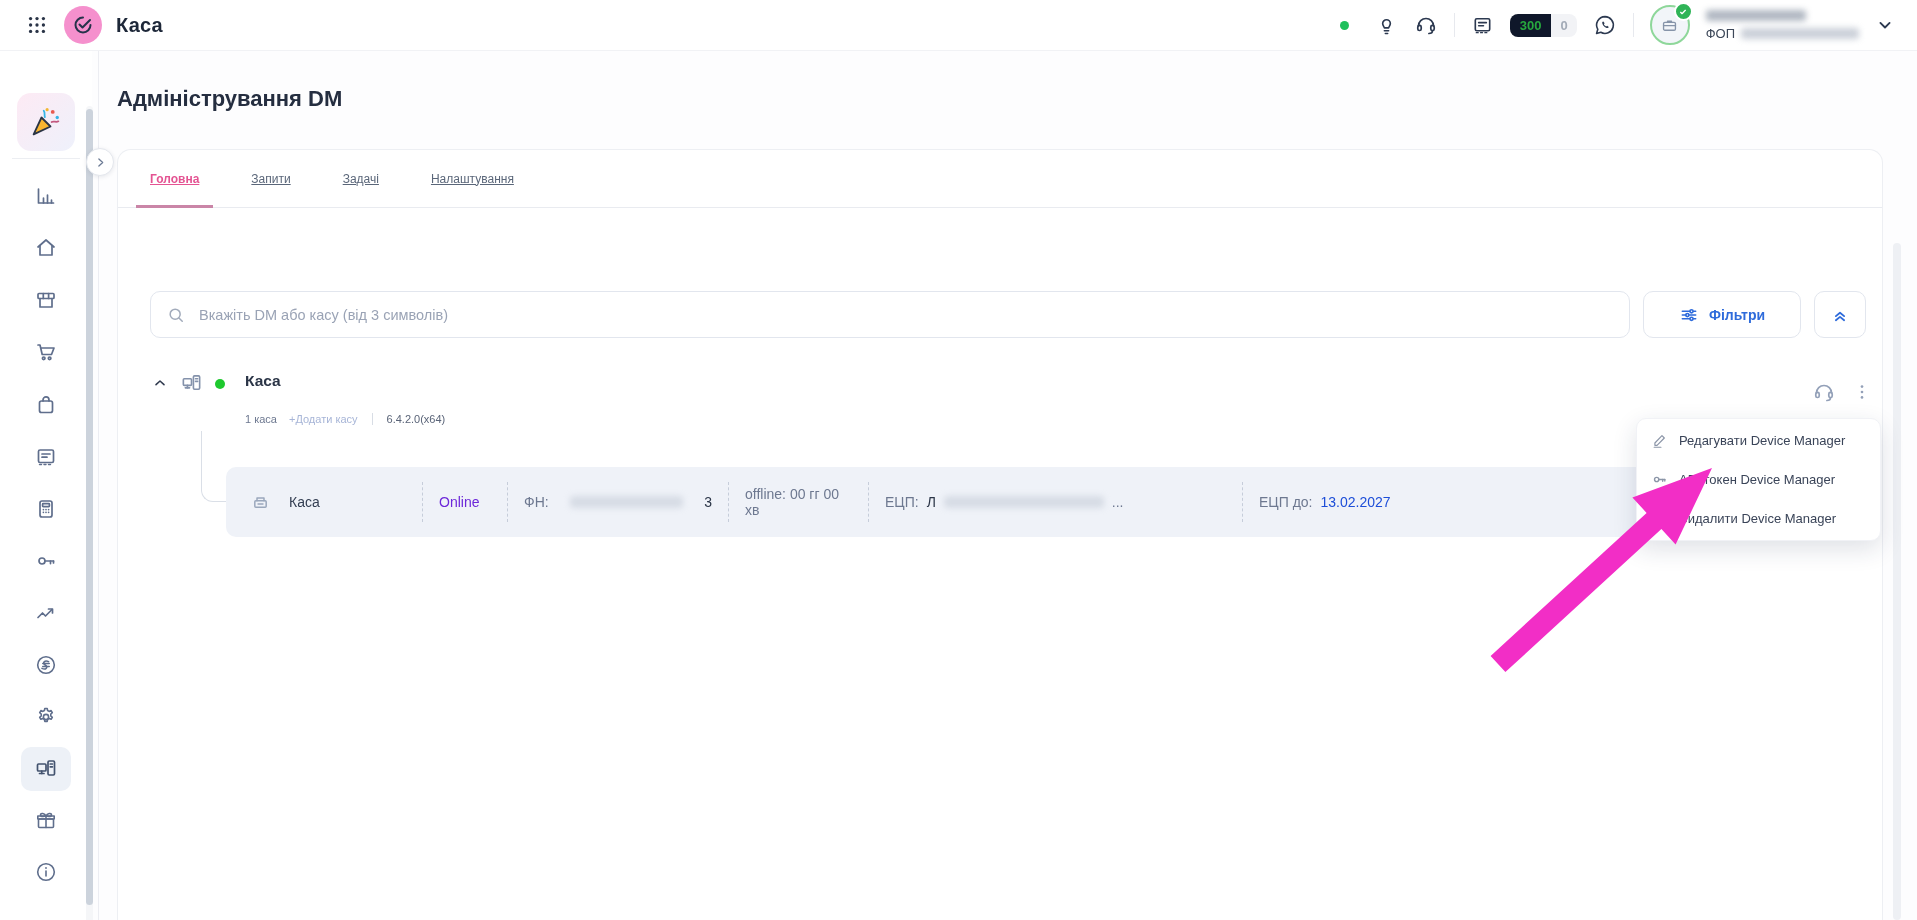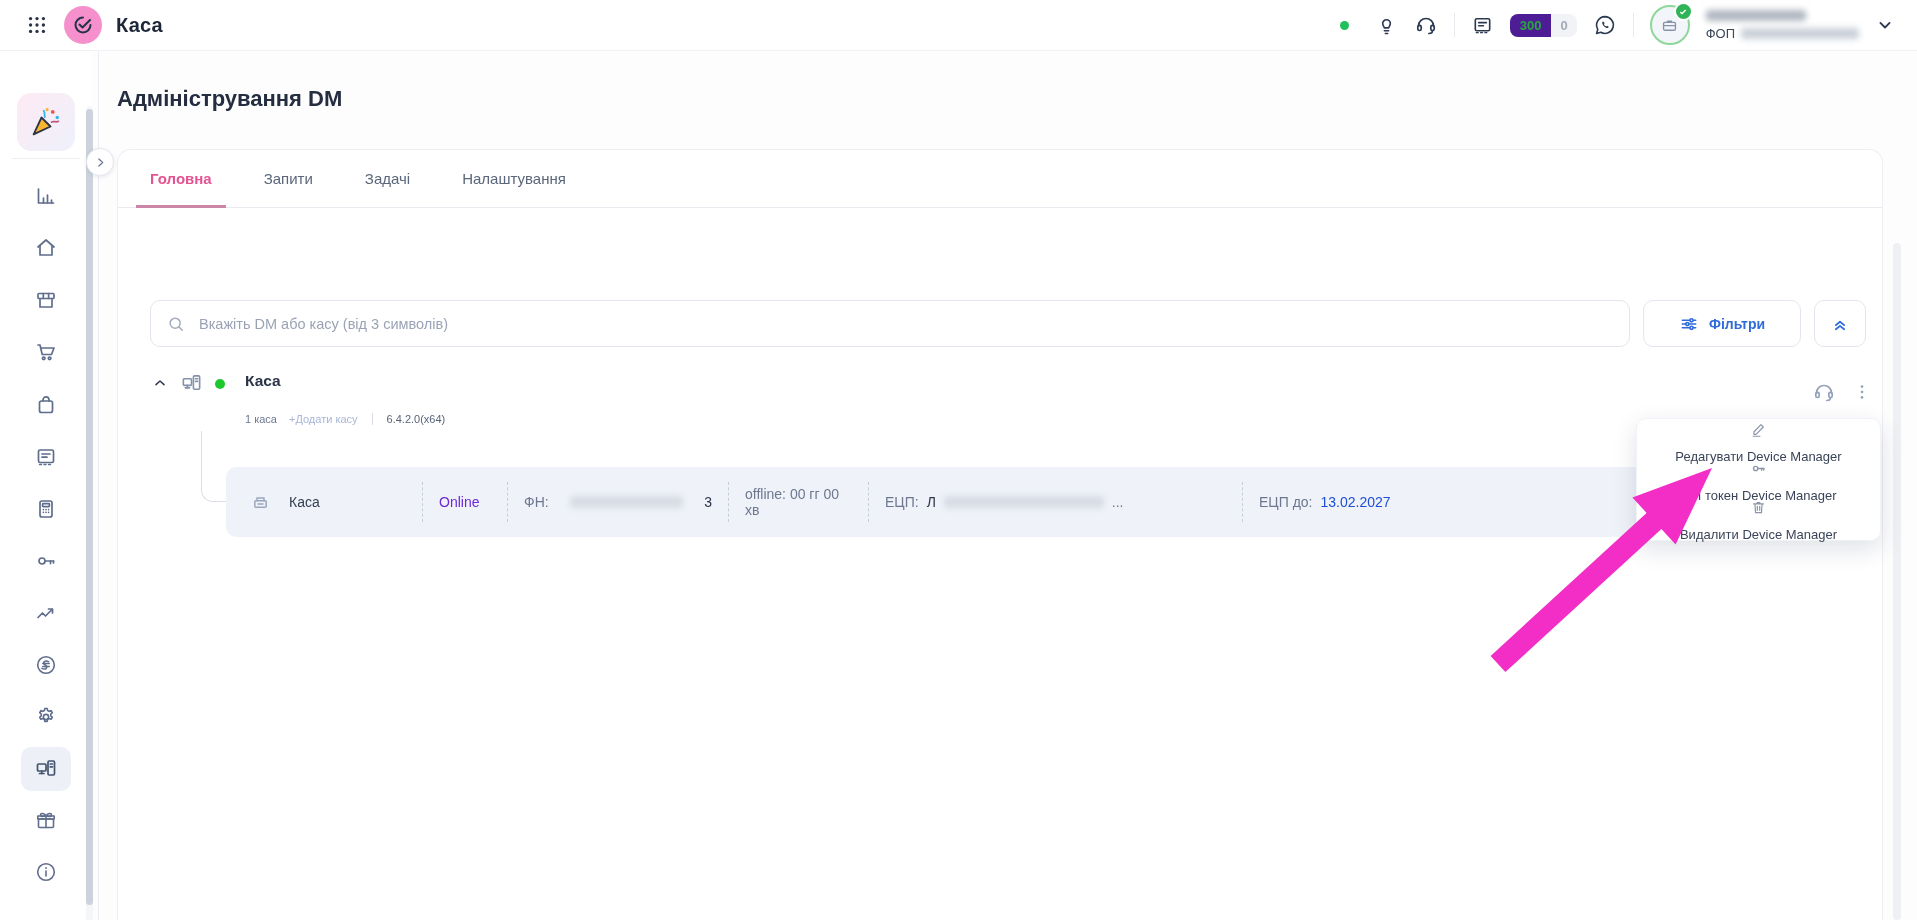--- a/index.html
+++ b/index.html
@@ -10,21 +10,21 @@
   .topbar{position:absolute;left:0;top:0;width:1917px;height:50px;background:#fff;border-bottom:1px solid #f1f2f5;z-index:10;display:flex;align-items:center;}
   .tb-left{display:flex;align-items:center;gap:14px;padding-left:24px;}
   .grid-btn{width:26px;height:26px;display:flex;align-items:center;justify-content:center;color:#2a3447;cursor:pointer;}
   .logo-circle{width:38px;height:38px;border-radius:50%;background:#f590cd;display:flex;align-items:center;justify-content:center;color:#26324a;}
   .app-title{font-size:20px;font-weight:700;color:#1d2738;letter-spacing:.2px;}
   .tb-right{position:absolute;right:22px;top:0;height:50px;display:flex;align-items:center;gap:16px;}
   .status-dot{width:9px;height:9px;border-radius:50%;background:#1fc05c;margin-right:10px;}
   .tb-icon{color:#2c3950;display:flex;align-items:center;justify-content:center;cursor:pointer;}
   .tb-div{width:1px;height:24px;background:#e7e9ee;}
   .pillset{display:flex;align-items:center;}
-  .pill-green{background:#4c1d95;color:#27a83e;font-weight:700;font-size:13px;padding:4px 10px;border-radius:8px 0 0 8px;}
+  .pill-green{background:#0f172a;color:#27a83e;font-weight:700;font-size:13px;padding:4px 10px;border-radius:8px 0 0 8px;}
   .pill-gray{background:#f2f3f6;color:#a2aab6;font-weight:600;font-size:13px;padding:4px 9px;border-radius:0 8px 8px 0;}
   .avatar-wrap{position:relative;width:40px;height:40px;}
   .avatar{width:36px;height:36px;border-radius:50%;background:#f2f5f9;border:2px solid #8ed79a;display:flex;align-items:center;justify-content:center;color:#8694a9;}
   .avatar-badge{position:absolute;top:-3px;right:-3px;width:15px;height:15px;border-radius:50%;background:#2fb457;border:2px solid #fff;display:flex;align-items:center;justify-content:center;color:#fff;}
   .account-text{display:flex;flex-direction:column;gap:5px;min-width:150px;}
   .acc-line1{display:flex;align-items:center;}
   .acc-line2{display:flex;align-items:center;gap:6px;font-size:13px;color:#3c4758;}
   .blur{display:inline-block;height:12px;border-radius:3px;background:#a8b1bf;filter:blur(3px);opacity:.6;}
   .blur.num{width:100px;height:11px;background:#8f99a8;opacity:.7;}
   .blur.name{width:118px;height:11px;}
@@ -39,31 +39,31 @@
   .side-active{position:absolute;left:21px;width:50px;height:44px;background:#edf1f7;border-radius:10px;display:flex;align-items:center;justify-content:center;color:#43536f;cursor:pointer;}
   .side-scroll{position:absolute;left:86px;top:56px;width:7px;height:834px;background:#f5f6f8;border-radius:4px;}
   .side-scroll-thumb{position:absolute;left:0;top:3px;width:7px;height:796px;background:#ccd3dc;border-radius:4px;}
   .panel-edge{position:absolute;left:98px;top:50px;width:1px;bottom:0;background:#ecedf2;}
   .expander{position:absolute;left:86px;top:148px;width:26px;height:26px;border-radius:50%;background:#fff;border:1px solid #e4e7ed;box-shadow:0 1px 4px rgba(30,40,70,.10);display:flex;align-items:center;justify-content:center;color:#6b7a94;z-index:20;cursor:pointer;}
 
   
   .page-title{position:absolute;left:117px;top:86px;font-size:22px;font-weight:700;color:#252e40;}
   .card{position:absolute;left:117px;top:149px;width:1766px;height:771px;background:#fff;border:1px solid #edeff3;border-bottom:none;border-radius:14px 14px 0 0;box-sizing:border-box;}
   .tabs{height:57px;border-bottom:1px solid #e9ebf0;display:flex;align-items:stretch;padding-left:18px;}
-  .tab{position:relative;display:flex;align-items:center;padding:0 14px;margin-right:24px;font-size:15px;color:#5a6679;cursor:pointer;}
+  .tab{position:relative;display:flex;align-items:center;padding:0 14px;margin-right:24px;font-size:12px;color:#5a6679;cursor:pointer;text-decoration:underline;}
   .tab.active{color:#e45392;font-weight:600;}
   .tab.active::after{content:'';position:absolute;left:0;right:0;bottom:-1px;height:3px;background:#ca85a7;}
   .sec-row{position:absolute;left:32px;right:26px;top:90px;height:34px;display:flex;align-items:center;}
   .sec-title{font-size:18px;font-weight:700;color:#252e40;}
   .sec-sub{font-size:13px;color:#8d96a6;margin-left:14px;}
   .sec-right{margin-left:auto;display:flex;align-items:center;gap:22px;}
   .dm-count{display:flex;align-items:center;gap:9px;font-size:14px;color:#39435a;}
   .dm-count .ic{color:#8e9ab0;}
   .add-dm{font-size:13.5px;font-weight:700;color:#2f6bdb;cursor:pointer;}
-  .search-row{position:absolute;left:32px;right:16px;top:141px;height:56px;display:flex;gap:13px;align-items:flex-end;}
+  .search-row{position:absolute;left:32px;right:16px;top:141px;height:56px;display:flex;gap:13px;}
   .search-box{flex:1;height:47px;box-sizing:border-box;border:1px solid #e2e6ee;border-radius:10px;display:flex;align-items:center;padding:0 15px;gap:11px;background:#fff;}
   .search-box input{flex:1;border:none;outline:none;font-size:14.5px;color:#2c3547;font-family:"Liberation Sans",sans-serif;background:transparent;}
   .search-box input::placeholder{color:#9aa3b5;}
   .btn-filter{width:158px;height:47px;box-sizing:border-box;border:1px solid #e2e6ee;border-radius:10px;background:#fff;display:flex;align-items:center;justify-content:center;gap:10px;color:#2e6bdb;font-size:14px;font-weight:700;cursor:pointer;}
   .btn-collapse{width:52px;height:47px;box-sizing:border-box;border:1px solid #e2e6ee;border-radius:10px;background:#fff;display:flex;align-items:center;justify-content:center;color:#2e6bdb;cursor:pointer;}
 
   
   .dm-row{position:absolute;left:34px;top:222px;display:flex;align-items:flex-start;}
   .dm-chevron{width:18px;height:18px;color:#303a4e;margin-top:3px;cursor:pointer;}
   .dm-ic{color:#8492ab;margin:0 12px 0 10px;}
@@ -86,21 +86,21 @@
   .c-off{width:140px;}
   .c-ecp{width:374px;}
   .c-until{flex:1;}
   .reg-ic{color:#9aa7bc;margin-right:10px;}
   .reg-name{font-size:14px;color:#333e52;}
   .val-dark{color:#1d4ed8;font-weight:400;}
   .val-head{color:#2b3547;}
 
   
   .menu{position:absolute;left:1518px;top:268px;width:243px;background:#fff;border:1px solid #f1f2f6;border-radius:10px;box-shadow:0 8px 24px rgba(25,39,80,.14);padding:2px 0;z-index:40;}
-  .menu-item{height:39px;display:flex;align-items:center;gap:11px;padding:0 14px;font-size:13px;color:#3a4458;cursor:pointer;flex-direction:column;}
+  .menu-item{height:39px;display:flex;align-items:center;gap:11px;padding:0 14px;font-size:13px;color:#3a4458;cursor:pointer;}
   .menu-item .mi{color:#8c96a8;display:flex;}
 
   .page-scroll{position:absolute;left:1893px;top:243px;width:8px;height:677px;background:#eef0f4;border-radius:4px;}
   .arrow-layer{position:absolute;left:0;top:0;width:1917px;height:920px;z-index:60;pointer-events:none;}
 </style>
 </head>
 <body>
 
 <div class="stage">
 

